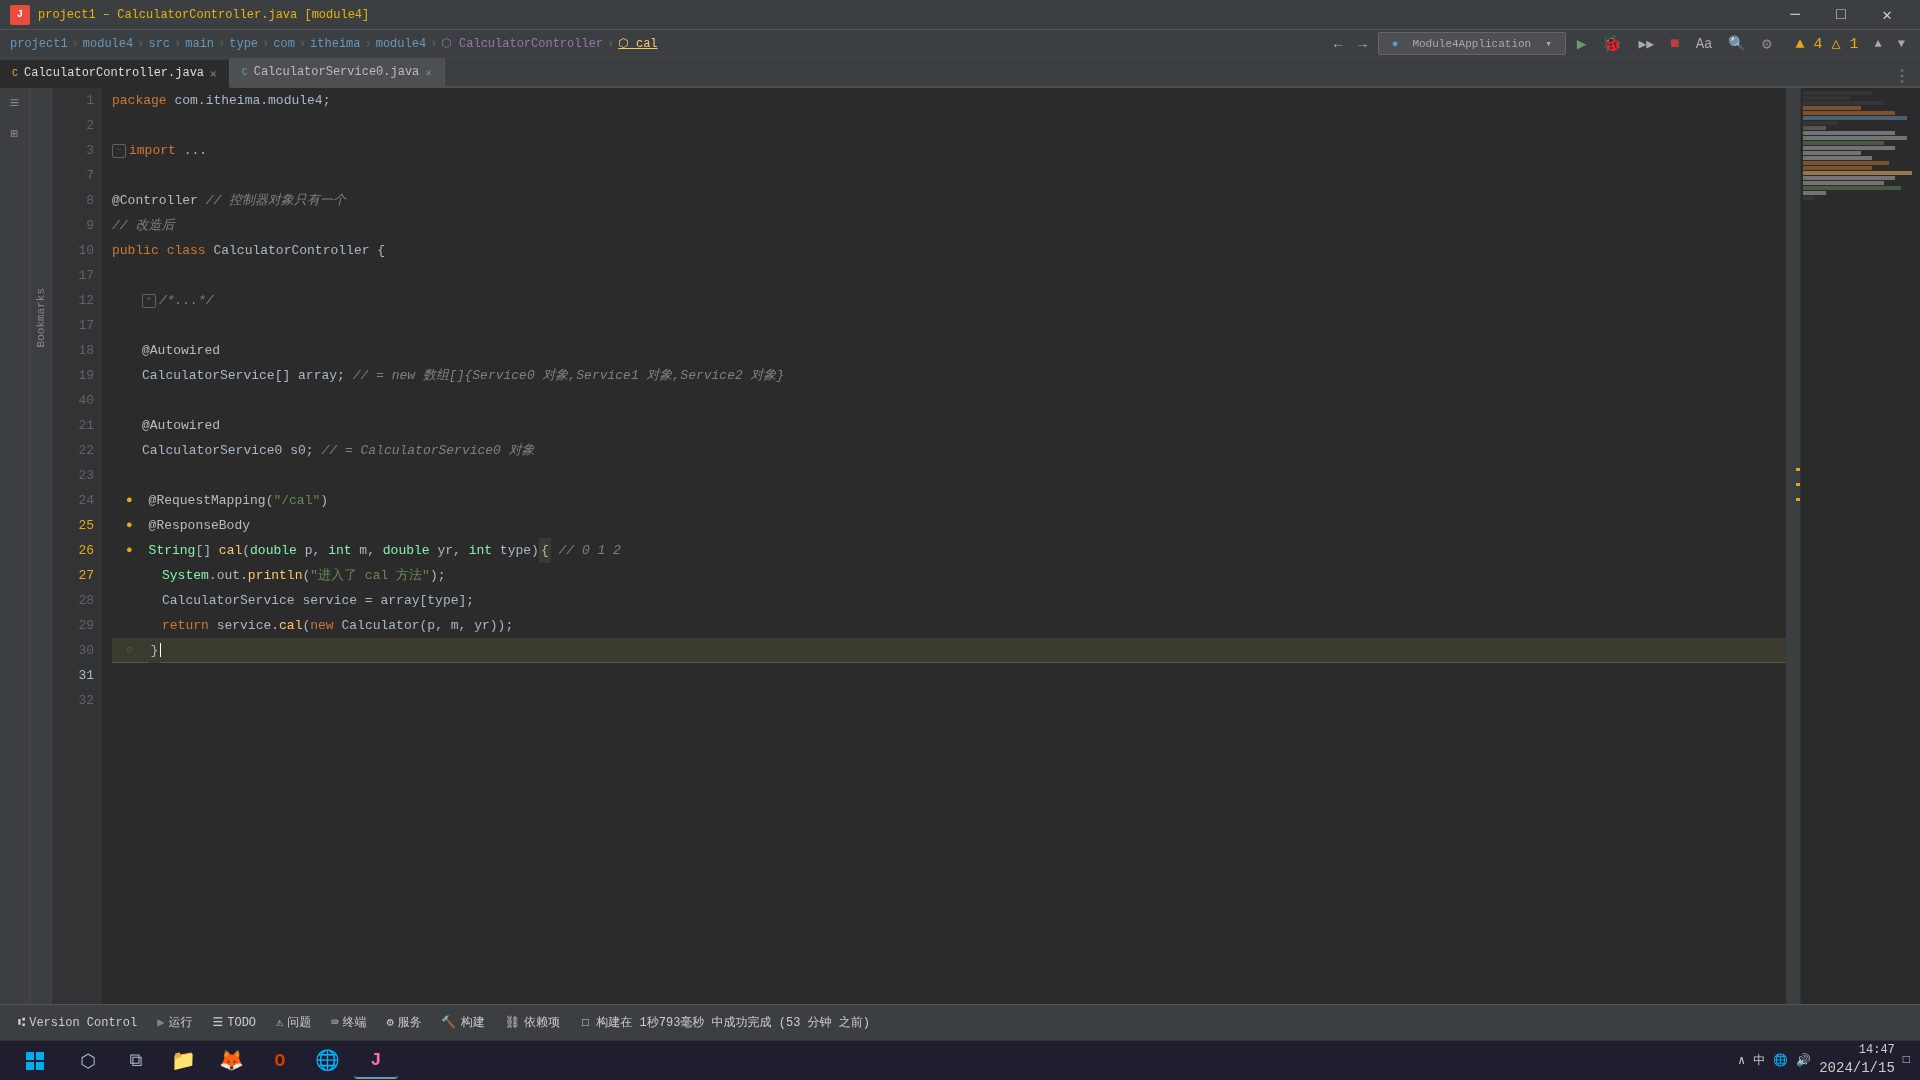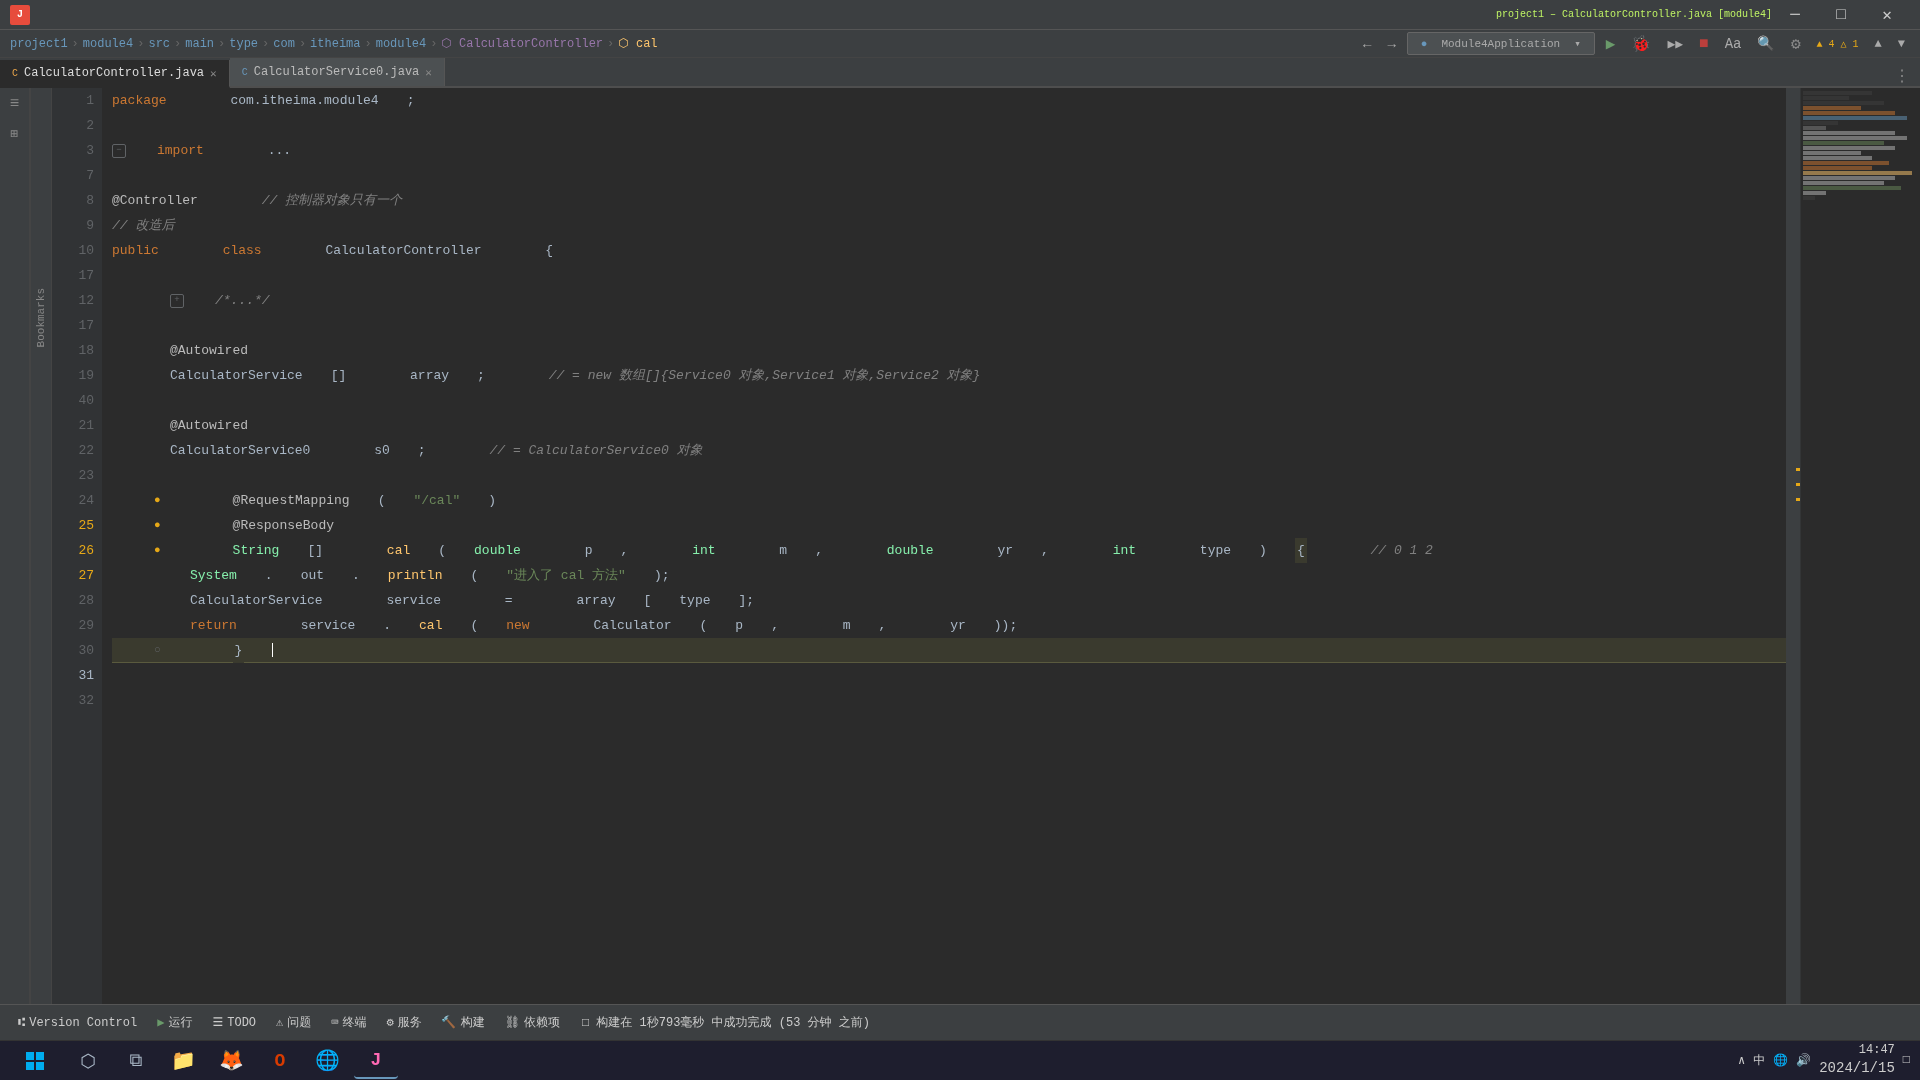--- a/index.html
+++ b/index.html
@@ -32,21 +32,21 @@
       display: flex; align-items: center; justify-content: center;
       font-size: 10px; color: white; font-weight: bold;
     }
     .title-bar .menus {
       display: flex; gap: 4px; margin-right: 20px;
     }
     .title-bar .menus span {
       padding: 2px 6px; cursor: pointer; color: #ccc; font-size: 12px;
     }
     .title-bar .center-title {
-      flex: 1; text-align: right; font-size: 10px; color: #bef264;
+      flex: 1; text-align: left; font-size: 12px; color: #eab308;
     }
     .title-bar .win-controls {
       display: flex; gap: 0;
     }
     .win-controls span {
       width: 46px; height: 30px;
       display: flex; align-items: center; justify-content: center;
       cursor: pointer; font-size: 16px; color: #ccc;
     }
 
@@ -57,21 +57,21 @@
       display: flex;
       align-items: center;
       padding: 0 10px;
       border-bottom: 1px solid #444;
       font-size: 12px;
       color: #aaa;
       gap: 4px;
     }
     .breadcrumb-bar .bc-item { color: #6897bb; cursor: pointer; }
     .breadcrumb-bar .bc-sep { color: #666; }
-    .breadcrumb-bar .bc-active { color: #ffc66d; }
+    .breadcrumb-bar .bc-active { color: #ffc66d; text-decoration: underline; }
     .breadcrumb-bar .right-icons {
       margin-left: auto;
       display: flex; align-items: center; gap: 6px;
     }
     .breadcrumb-bar .right-icons span {
       cursor: pointer; color: #aaa;
       padding: 2px 5px;
       font-size: 11px;
     }
     .bc-dropdown-btn {
@@ -167,21 +167,20 @@
       flex: 1;
       padding-left: 10px;
       overflow: hidden;
     }
     .code-line {
       height: 25px;
       line-height: 25px;
       white-space: nowrap;
       display: flex;
       align-items: center;
-      gap: 28px;
     }
 
     
     .kw { color: #cc7832; font-weight: normal; } 
     .kw2 { color: #cc7832; } 
     .type { color: #86efac; } 
     .str { color: #6a8759; } 
     .comment { color: #808080; font-style: italic; }
     .annot { color: #bbb; } 
     .method { color: #ffc66d; } 
@@ -362,21 +361,21 @@
       <span>Module4Application</span>
       <span>▾</span>
     </div>
     <span style="color:#6a9a6a; font-size:16px;">▶</span>
     <span style="color:#6a9a6a; font-size:16px;">🐞</span>
     <span style="font-size:13px;">▶▶</span>
     <span style="color:#bc3f3c; font-size:16px;">■</span>
     <span style="font-size:14px;">Aa</span>
     <span style="font-size:14px;">🔍</span>
     <span style="font-size:16px; color:#888;">⚙</span>
-    <span style="color:#e6a817; font-size:10px;">▲ 4  △ 1</span>
+    <span style="color:#e6a817; font-size:15px;margin-left:8px;">▲ 4  △ 1</span>
     <span style="font-size:12px;">▲</span>
     <span style="font-size:12px;">▼</span>
   </div>
 </div>
 
 <div class="tab-bar">
   <div class="tab active">
     <span class="tab-icon" style="color:#e8a44a;">C</span>
     <span>CalculatorController.java</span>
     <span class="tab-close">✕</span>

